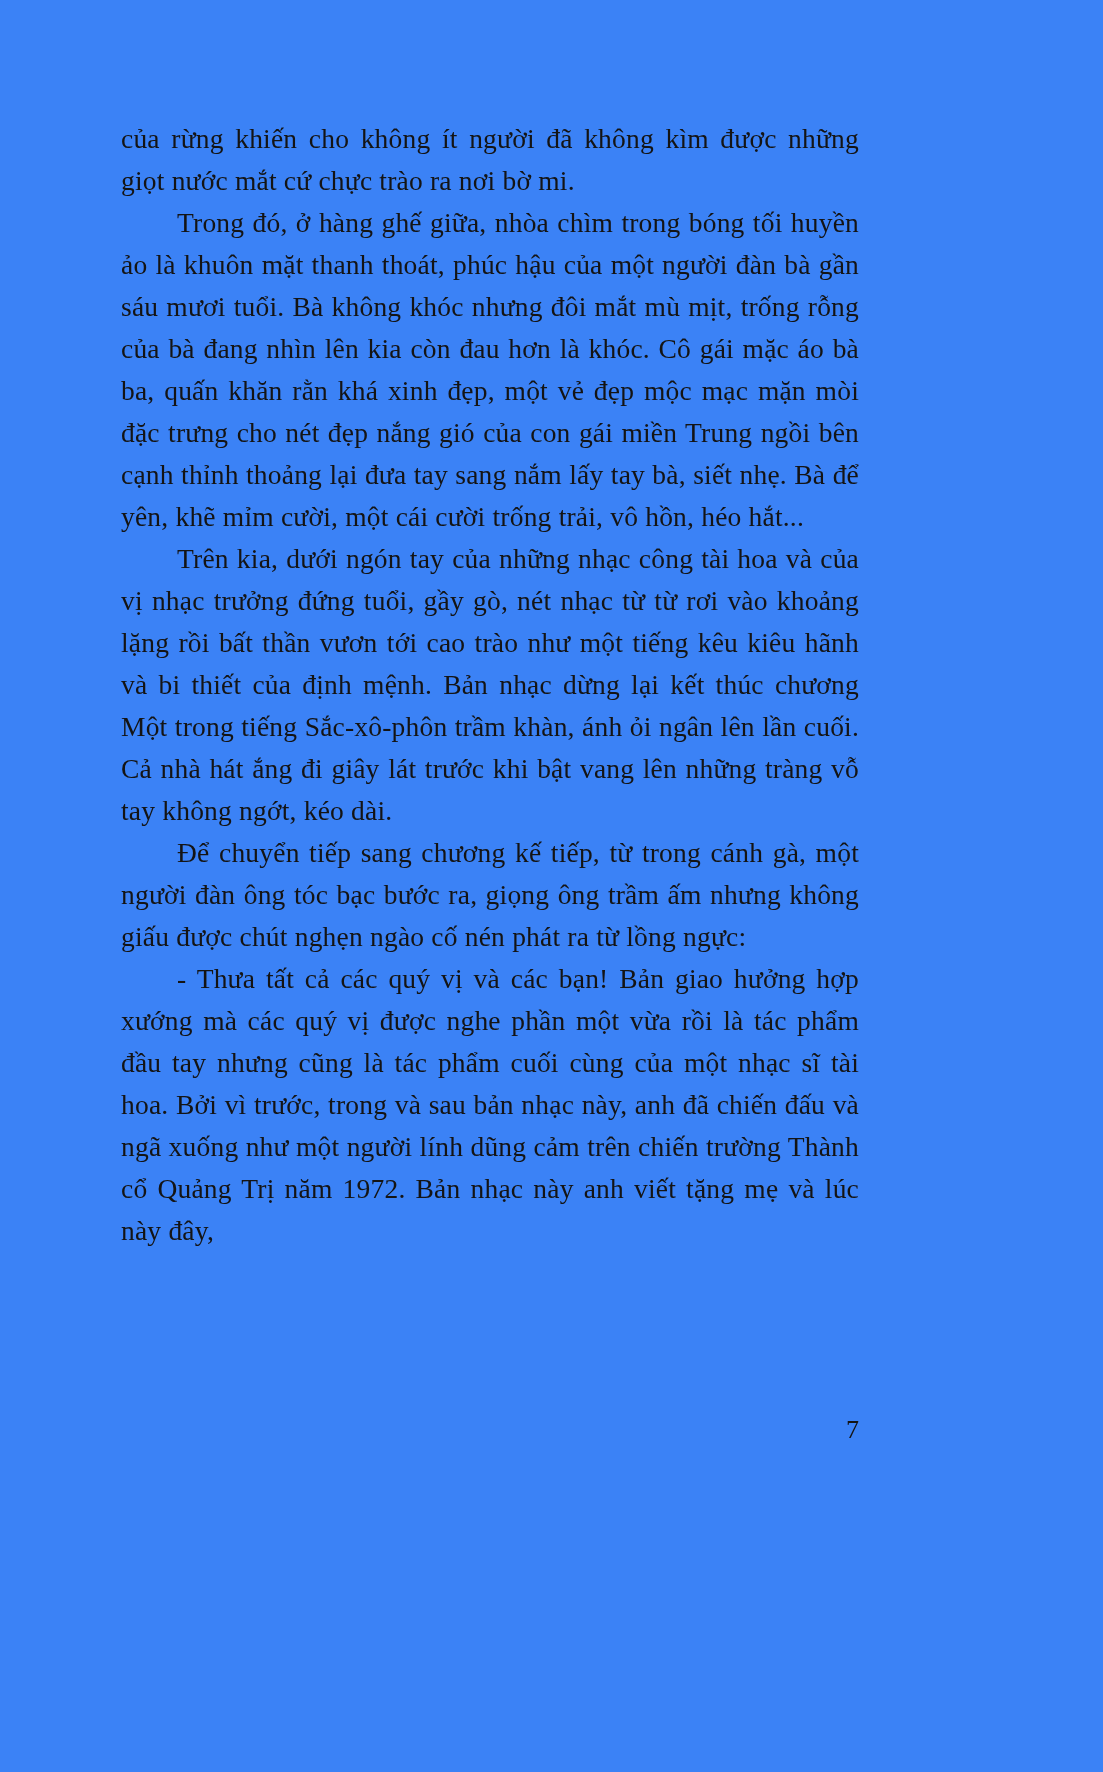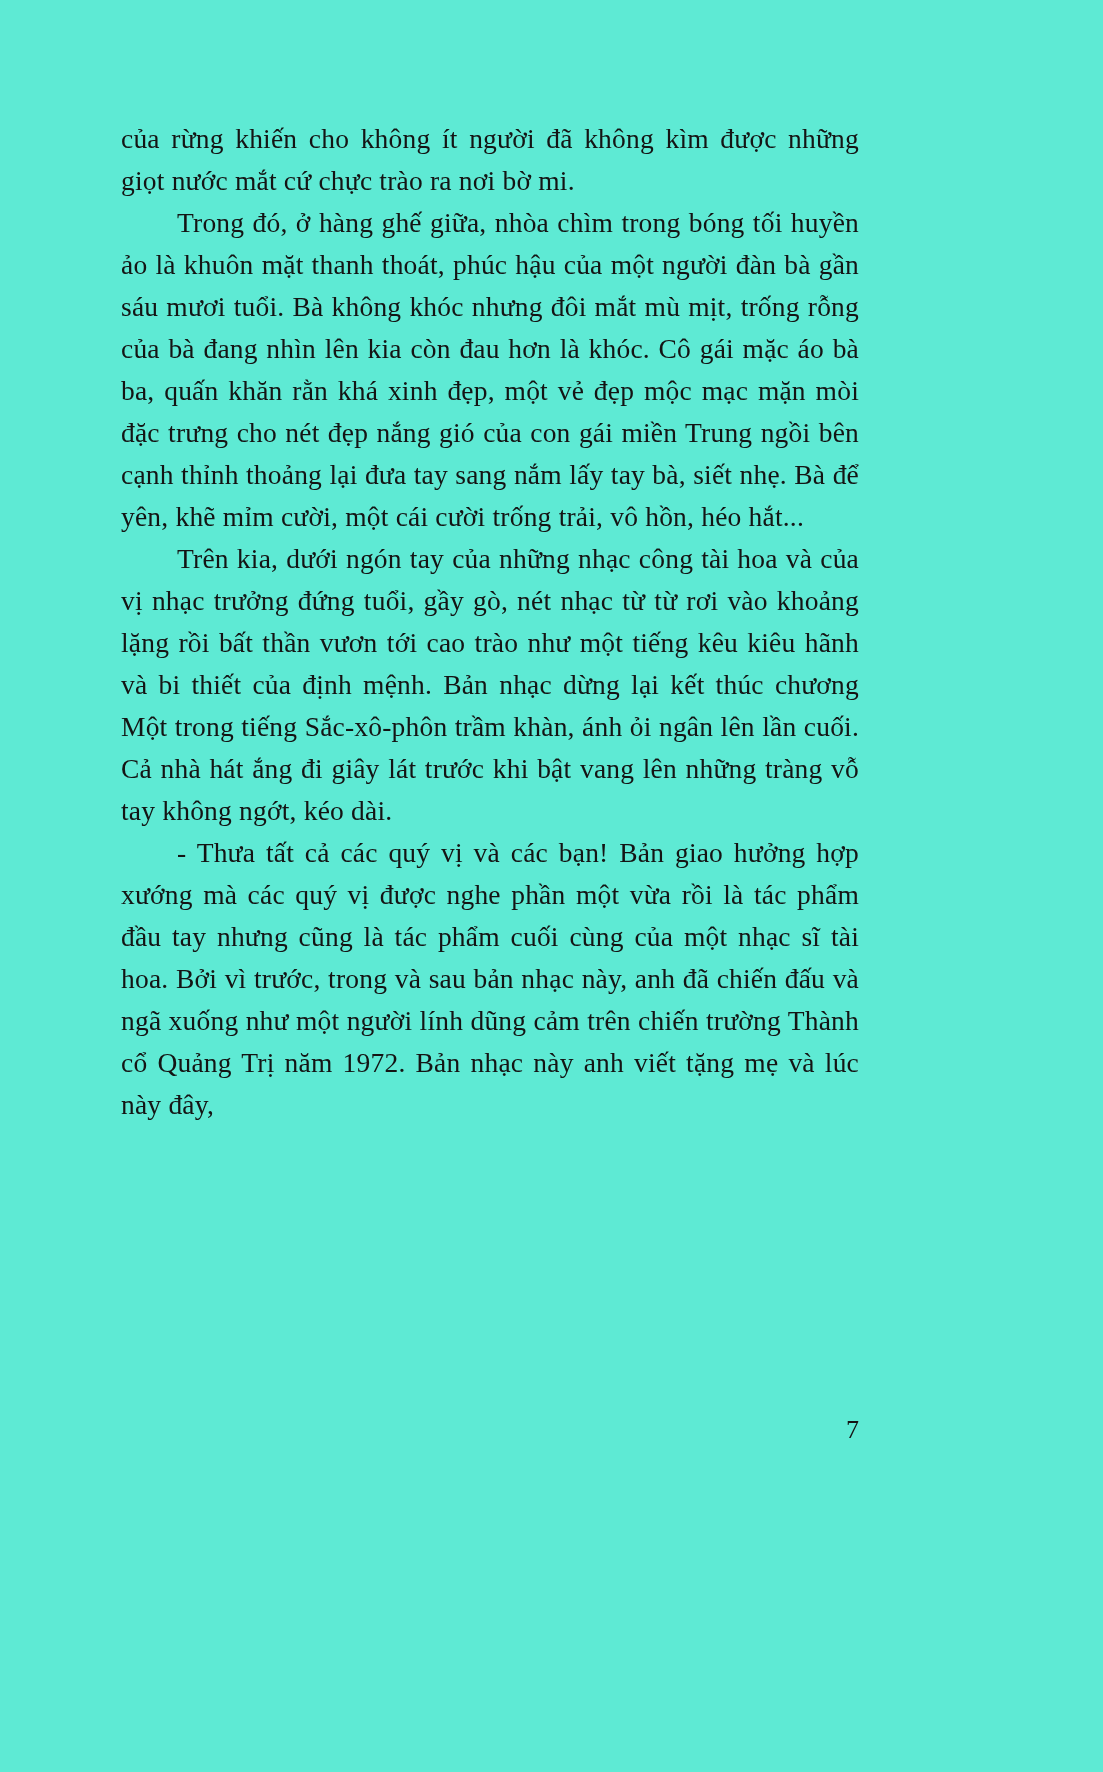--- a/index.html
+++ b/index.html
@@ -11,21 +11,21 @@
     width: 1103px;
     height: 1772px;
     font-family: "Liberation Serif", "DejaVu Serif", serif;
     color: #141414;
     position: relative;
   }
   .page {
     position: relative;
     width: 1103px;
     height: 1772px;
-    background: #5eead4;
+    background: #3b82f6;
     overflow: hidden;
   }
   .text-block {
     position: absolute;
     left: 121px;
     top: 118px;
     width: 738px;
     font-size: 27.5px;
     line-height: 42px;
     text-align: justify;
@@ -51,16 +51,17 @@
   }
 </style>
 </head>
 <body>
 
 <div class="page">
   <div class="text-block">
     <p class="para no-indent">của rừng khiến cho không ít người đã không kìm được những giọt nước mắt cứ chực trào ra nơi bờ mi.</p>
     <p class="para">Trong đó, ở hàng ghế giữa, nhòa chìm trong bóng tối huyền ảo là khuôn mặt thanh thoát, phúc hậu của một người đàn bà gần sáu mươi tuổi. Bà không khóc nhưng đôi mắt mù mịt, trống rỗng của bà đang nhìn lên kia còn đau hơn là khóc. Cô gái mặc áo bà ba, quấn khăn rằn khá xinh đẹp, một vẻ đẹp mộc mạc mặn mòi đặc trưng cho nét đẹp nắng gió của con gái miền Trung ngồi bên cạnh thỉnh thoảng lại đưa tay sang nắm lấy tay bà, siết nhẹ. Bà để yên, khẽ mỉm cười, một cái cười trống trải, vô hồn, héo hắt...</p>
     <p class="para">Trên kia, dưới ngón tay của những nhạc công tài hoa và của vị nhạc trưởng đứng tuổi, gầy gò, nét nhạc từ từ rơi vào khoảng lặng rồi bất thần vươn tới cao trào như một tiếng kêu kiêu hãnh và bi thiết của định mệnh. Bản nhạc dừng lại kết thúc chương Một trong tiếng Sắc-xô-phôn trầm khàn, ánh ỏi ngân lên lần cuối. Cả nhà hát ắng đi giây lát trước khi bật vang lên những tràng vỗ tay không ngớt, kéo dài.</p>
+    <p class="para">Để chuyển tiếp sang chương kế tiếp, từ trong cánh gà, một người đàn ông tóc bạc bước ra, giọng ông trầm ấm nhưng không giấu được chút nghẹn ngào cố nén phát ra từ lồng ngực:</p>
     <p class="para">- Thưa tất cả các quý vị và các bạn! Bản giao hưởng hợp xướng mà các quý vị được nghe phần một vừa rồi là tác phẩm đầu tay nhưng cũng là tác phẩm cuối cùng của một nhạc sĩ tài hoa. Bởi vì trước, trong và sau bản nhạc này, anh đã chiến đấu và ngã xuống như một người lính dũng cảm trên chiến trường Thành cổ Quảng Trị năm 1972. Bản nhạc này anh viết tặng mẹ và lúc này đây,</p>
   </div>
   <div class="page-number">7</div>
 </div>
 
 </body></html>

